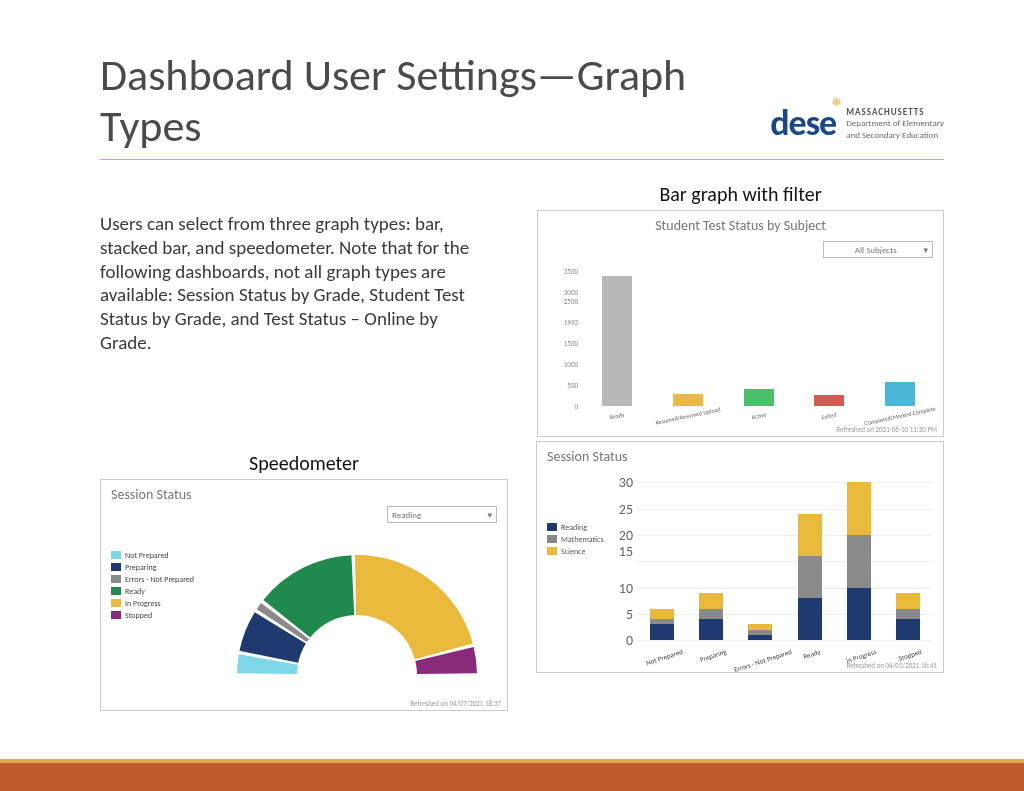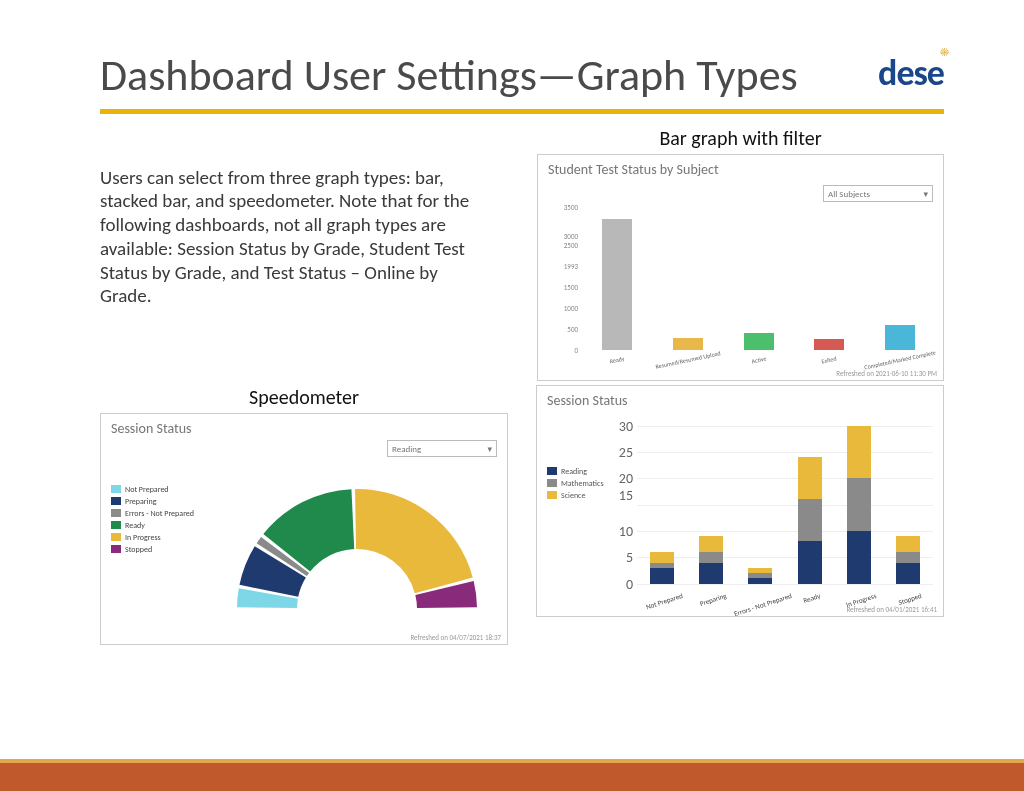--- a/index.html
+++ b/index.html
@@ -10,21 +10,21 @@
     height:791px;
     overflow:hidden;
     position:relative;
   }
   .slide{
     padding:50px 80px 0 100px;
   }
   .header{
     display:flex;
     align-items:flex-end;
-    border-bottom:5px solid #eab308;
+    border-bottom:1px solid #eab308;
     padding-bottom:8px;
     margin-bottom:12px;
   }
   .title{
     font-size:44px;
     font-weight:300;
     color:#4a4a4a;
     line-height:1.15;
     flex:1;
   }
@@ -64,20 +64,21 @@
     color:#3a3a3a;
     line-height:1.25;
     margin-top:40px;
     width:390px;
   }
   .caption{
     text-align:center;
     font-size:20px;
     color:#111;
     margin-bottom:4px;
+    margin-top:10px;
   }
   .panel{
     border:1px solid #ccc;
     background:#fff;
     font-size:10px;
     color:#555;
     position:relative;
   }
   .panel-title{
     font-size:14px;
@@ -96,20 +97,21 @@
     width:100px;
     border:1px solid #bbb;
     font-size:9px;
     padding:2px 4px;
     color:#777;
     background:#fff;
   }
   
   .bar-panel{
     height:225px;
+    text-align:center;
   }
   .bar-chart{
     position:absolute;
     left:44px; right:8px; top:48px; bottom:30px;
   }
   .bar-ylabel{
     position:absolute;
     right:100%; 
     font-size:7px; color:#888; transform:translateY(-50%);
     padding-right:4px;
@@ -208,20 +210,25 @@
 </head>
 <body>
 
 <div class="slide">
   <div class="header">
     <div class="title">Dashboard User Settings—Graph Types</div>
     <div class="logo">
       <div class="logo-mark">
         <span>dese</span>
         <span class="sun">☀</span>
+      </div>
+      <div class="logo-text">
+        <div class="l1">MASSACHUSETTS</div>
+        <div>Department of Elementary</div>
+        <div>and Secondary Education</div>
       </div>
     </div>
   </div>
 
   <div class="content-row">
     <div class="col">
       <div class="body-text">Users can select from three graph types: bar, stacked bar, and speedometer. Note that for the following dashboards, not all graph types are available: Session Status by Grade, Student Test Status by Grade, and Test Status – Online by Grade.</div>
     </div>
     <div class="col">
       <div class="caption">Bar graph with filter</div>
@@ -231,21 +238,21 @@
           <span>All Subjects</span><span style="float:right">▾</span>
         </div>
         <div class="bar-chart" id="bar-chart">
             <div class="bar-ylabel" style="top: 147px;">0</div>
             <div class="bar-ylabel" style="top: 126px;">500</div>
             <div class="bar-ylabel" style="top: 105px;">1000</div>
             <div class="bar-ylabel" style="top: 84px;">1500</div>
             <div class="bar-ylabel" style="top: 63px;">1993</div>
             <div class="bar-ylabel" style="top: 42px;">2500</div>
             <div class="bar-ylabel" style="top: 33px;">3000</div>
-            <div class="bar-ylabel" style="top: 4px;">3500</div>
+            <div class="bar-ylabel" style="top: 12px;">3500</div>
             <div class="bar-bar" style="left: 10%; height: 130.2px; background: rgb(184, 184, 184);"></div>
             <div class="bar-xlabel" style="left: 10%;">Ready</div>
             <div class="bar-bar" style="left: 30%; height: 11.76px; background: rgb(232, 184, 74);"></div>
             <div class="bar-xlabel" style="left: 30%;">Resumed/Resumed Upload</div>
             <div class="bar-bar" style="left: 50%; height: 16.8px; background: rgb(75, 191, 107);"></div>
             <div class="bar-xlabel" style="left: 50%;">Active</div>
             <div class="bar-bar" style="left: 70%; height: 10.92px; background: rgb(213, 90, 84);"></div>
             <div class="bar-xlabel" style="left: 70%;">Exited</div>
             <div class="bar-bar" style="left: 90%; height: 24.36px; background: rgb(75, 183, 216);"></div>
             <div class="bar-xlabel" style="left: 90%;">Completed/Marked Complete</div>

